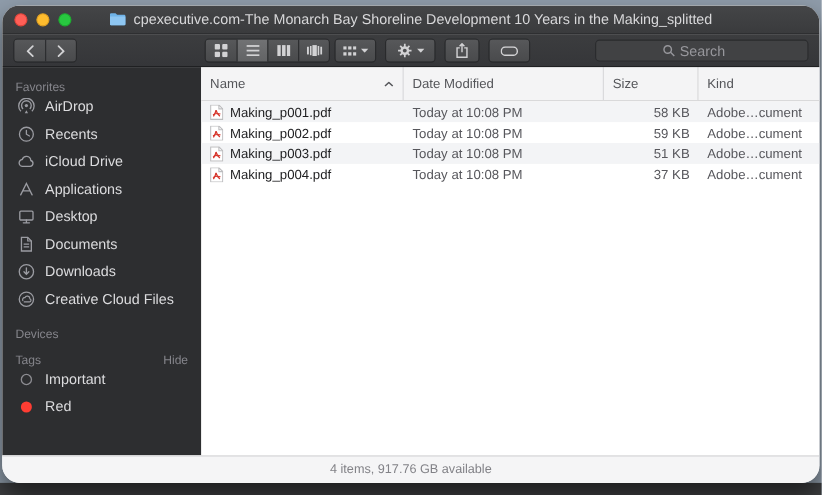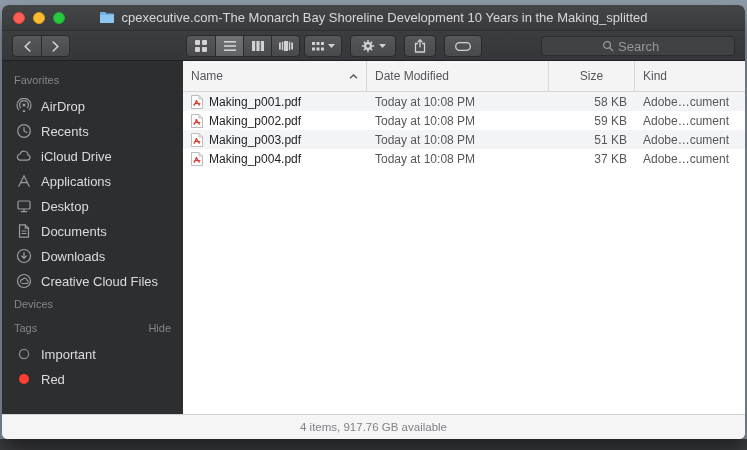--- a/index.html
+++ b/index.html
@@ -1,21 +1,21 @@
 <!DOCTYPE html>
 <html><head>
 <meta charset="utf-8">
 <style>
   * { margin:0; padding:0; box-sizing:border-box; }
   html,body { width:747px; height:450px; overflow:hidden; }
   body { font-family:"Liberation Sans","DejaVu Sans",sans-serif; background:#8f9caa; position:relative; }
 
   .desktop-strip { position:absolute; left:0; right:0; bottom:0; height:11px; background:#3e3f41; }
 
-  .window { position:absolute; left:2px; top:5px; width:743px; height:434px; border-radius:6px;
+  .window { position:absolute; left:2px; top:5px; width:743px; height:434px; border-radius:16px;
             overflow:hidden; display:flex; flex-direction:column; background:#fff;
             box-shadow:0 12px 22px rgba(0,0,0,.5); }
 
   
   .titlebar { height:26px; flex:0 0 auto; position:relative; display:flex; align-items:center;
               justify-content:center; background:linear-gradient(#444547,#3a3b3d);
               border-bottom:1px solid #2e2f31; }
   .lights { position:absolute; left:11px; top:7px; display:flex; gap:8px; }
   .light { width:12px; height:12px; border-radius:50%; }
   .light.close { background:#ff5f57; border:1px solid #e2453c; }
@@ -47,32 +47,32 @@
   .search-field input { background:transparent; border:none; outline:none; width:56px;
                         font-family:inherit; font-size:13px; color:#cfcfd2; }
   .search-field input::placeholder { color:#97979c; opacity:1; }
 
   
   .content { flex:1; display:flex; min-height:0; }
 
   .sidebar { width:181px; flex:0 0 auto; background:#2d2e30; padding-top:4px; overflow:hidden; }
   .sb-header { font-size:11px; color:#85858b; padding:9px 12px 3px 12px; display:flex;
                justify-content:space-between; align-items:baseline; }
-  .sb-item { height:25px; display:flex; align-items:flex-end; gap:8px; padding-left:13px;
+  .sb-item { height:25px; display:flex; align-items:flex-start; gap:8px; padding-left:13px;
              font-size:13px; color:#dcdcde; cursor:default; }
   .sb-icon { width:18px; height:16px; display:flex; align-items:center; justify-content:center; color:#9b9ca2; }
   .hide-btn { font-size:11px; color:#85858b; }
 
   .main { flex:1; min-width:0; background:#fff; display:flex; flex-direction:column; }
   .list-header { height:31px; flex:0 0 auto; background:#f4f4f5; border-bottom:1px solid #d6d6d8;
                  display:flex; font-size:12px; color:#55565a; }
   .hcell { height:100%; display:flex; align-items:center; padding:0 8px; border-right:1px solid #d8d8da; }
   .w-name { width:184px; justify-content:space-between; }
   .w-date { width:182px; }
-  .w-size { width:86px; justify-content:center; }
+  .w-size { width:86px; justify-content:flex-start; }
   .w-kind { flex:1; border-right:none; }
 
   .rows { flex:1; overflow:hidden; }
   .row { height:19px; display:flex; align-items:center; font-size:12px; color:#57575c; }
   .row:nth-child(odd) { background:#f3f4f6; }
   .cell { padding:0 8px; white-space:nowrap; overflow:hidden; }
   .c-name { width:184px; display:flex; align-items:center; gap:6px; color:#1e1e20; }
   .c-date { width:182px; }
   .c-size { width:86px; text-align:right; }
   .c-kind { flex:1; }

